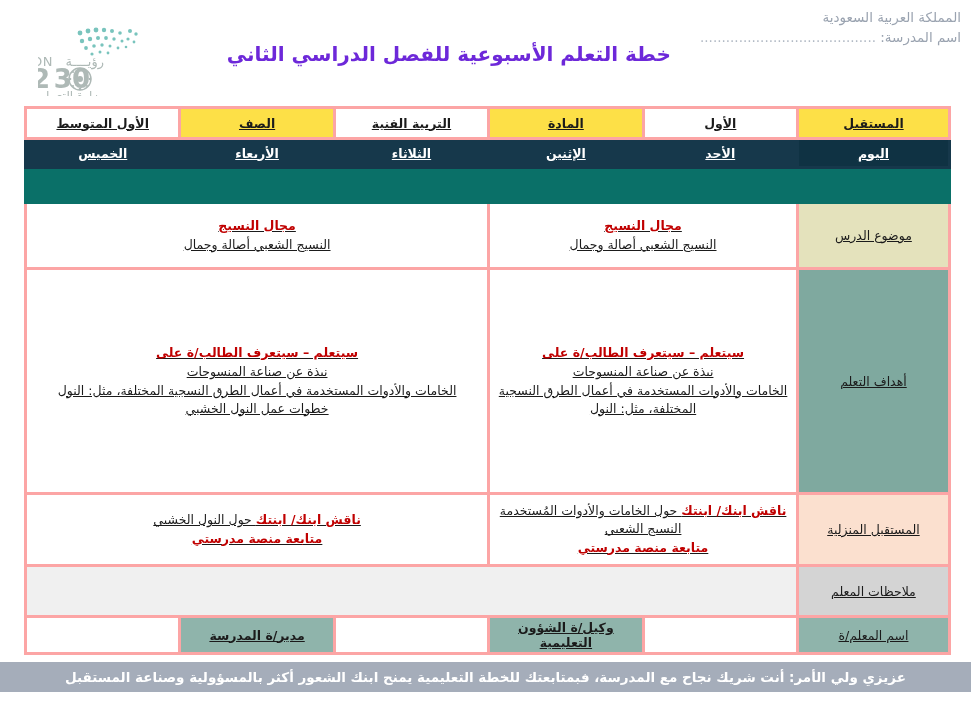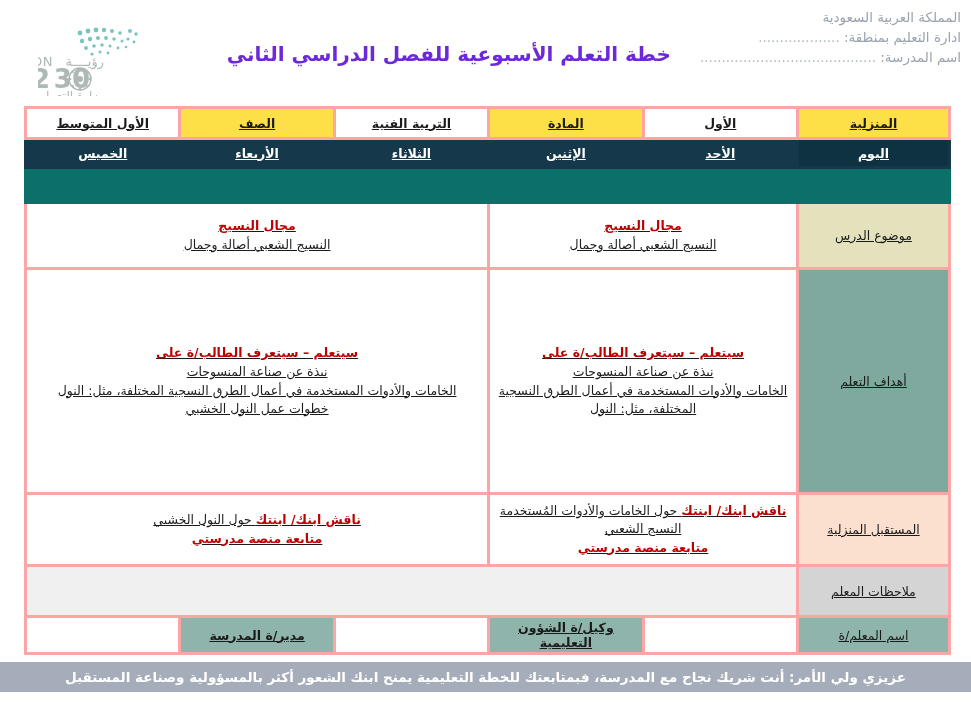--- a/index.html
+++ b/index.html
@@ -184,24 +184,20 @@
     letter-spacing: 0.1px;
   }
 </style>
 </head>
 <body>
 
 <div class="page-header">
 
   <div class="org-block">
     <div class="org-line">المملكة العربية السعودية</div>
-    <div class="org-line">
-      <span>ادارة التعليم بمنطقة:</span>
-      <span class="dotline">...................</span>
-    </div>
     <div class="org-line">
       <span>اسم المدرسة:</span>
       <span class="dotline">.........................................</span>
     </div>
   </div>
 
   <div class="doc-title">خطة التعلم الأسبوعية للفصل الدراسي الثاني</div>
 
   <div class="logo-wrap">
     <svg width="150" height="80" viewBox="0 0 150 80" xmlns="http://www.w3.org/2000/svg">
@@ -262,21 +258,21 @@
     <col class="col-label">
       <col class="col-day">
       <col class="col-day">
     <col class="col-day">
       <col class="col-day">
       <col class="col-day">
   </colgroup>
   <tbody>
 
     <tr>
-      <td class="hdr-key">المنزلية</td>
+      <td class="hdr-key">المستقبل</td>
       <td class="hdr-val">الأول</td>
       <td class="hdr-key">المادة</td>
       <td class="hdr-val">التربية الفنية</td>
       <td class="hdr-key">الصف</td>
       <td class="hdr-val">الأول المتوسط</td>
     </tr>
 
     <tr class="days-row">
       <td class="day-label">اليوم</td>
       <td>الأحد</td>

